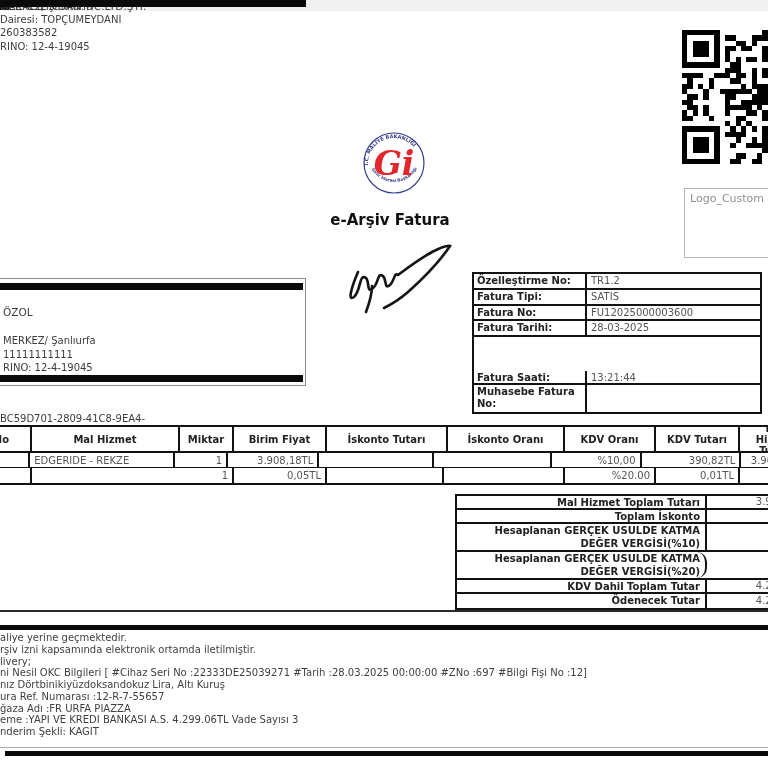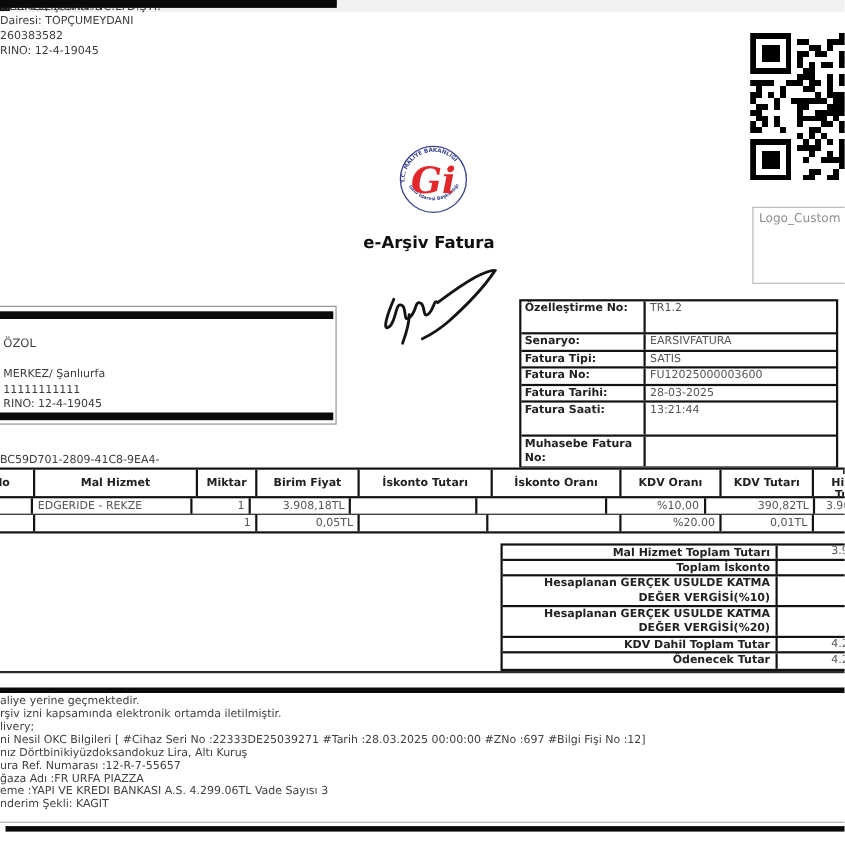--- a/index.html
+++ b/index.html
@@ -303,41 +303,37 @@
       <rect x="0" y="18" width="7" height="7" fill="#000"></rect>
       <rect x="1" y="19" width="5" height="5" fill="#fff"></rect>
       <rect x="2" y="20" width="3" height="3" fill="#000"></rect>
     </svg>
 
   <div class="abs logo-custom-box" style="left:684px;top:188px;width:112px;height:70px;">
     <span>Logo_Custom</span>
   </div>
 
   <div class="abs info-table" style="left:472px;top:272px;width:290px;">
-    <div class="info-row" style="height:30px;">
+    <div class="info-row" style="height:16px;">
       <div class="info-label">Özelleştirme No:</div>
       <div class="info-value">TR1.2</div>
-    </div>
-    <div class="info-row" style="height:15.5px;">
-      <div class="info-label">Senaryo:</div>
-      <div class="info-value">EARSIVFATURA</div>
     </div>
     <div class="info-row" style="height:15.5px;">
       <div class="info-label">Fatura Tipi:</div>
       <div class="info-value">SATIS</div>
     </div>
     <div class="info-row" style="height:15.5px;">
       <div class="info-label">Fatura No:</div>
       <div class="info-value">FU12025000003600</div>
     </div>
     <div class="info-row" style="height:15.5px;">
       <div class="info-label">Fatura Tarihi:</div>
       <div class="info-value">28-03-2025</div>
     </div>
-    <div class="info-row" style="height:31px;">
+    <div class="info-row" style="height:14px;margin-top:34px;">
       <div class="info-label">Fatura Saati:</div>
       <div class="info-value">13:21:44</div>
     </div>
     <div class="info-row" style="height:27px;">
       <div class="info-label" style="white-space:normal;">Muhasebe Fatura No:</div>
       <div class="info-value"></div>
     </div>
   </div>
 
   <div class="abs" style="left:-20px;top:278px;width:326px;height:108px;border:1px solid #8a8a8a;">
@@ -399,21 +395,21 @@
     </div>
     <div class="trow" style="height:14px;">
       <div class="tlabel">Toplam İskonto</div>
       <div class="tvalue"></div>
     </div>
     <div class="trow" style="height:28px;">
       <div class="tlabel" style="white-space:normal;">Hesaplanan GERÇEK USULDE KATMA DEĞER VERGİSİ(%10)</div>
       <div class="tvalue"></div>
     </div>
     <div class="trow" style="height:28px;">
-      <div class="tlabel" style="white-space:normal;">Hesaplanan GERÇEK USULDE KATMA DEĞER VERGİSİ(%20)</div>
+      <div class="tlabel" style="white-space:normal;border-radius:10px;">Hesaplanan GERÇEK USULDE KATMA DEĞER VERGİSİ(%20)</div>
       <div class="tvalue"></div>
     </div>
     <div class="trow" style="height:14px;">
       <div class="tlabel">KDV Dahil Toplam Tutar</div>
       <div class="tvalue">4.299,06TL</div>
     </div>
     <div class="trow" style="height:14px;">
       <div class="tlabel">Ödenecek Tutar</div>
       <div class="tvalue">4.299,06TL</div>
     </div>

